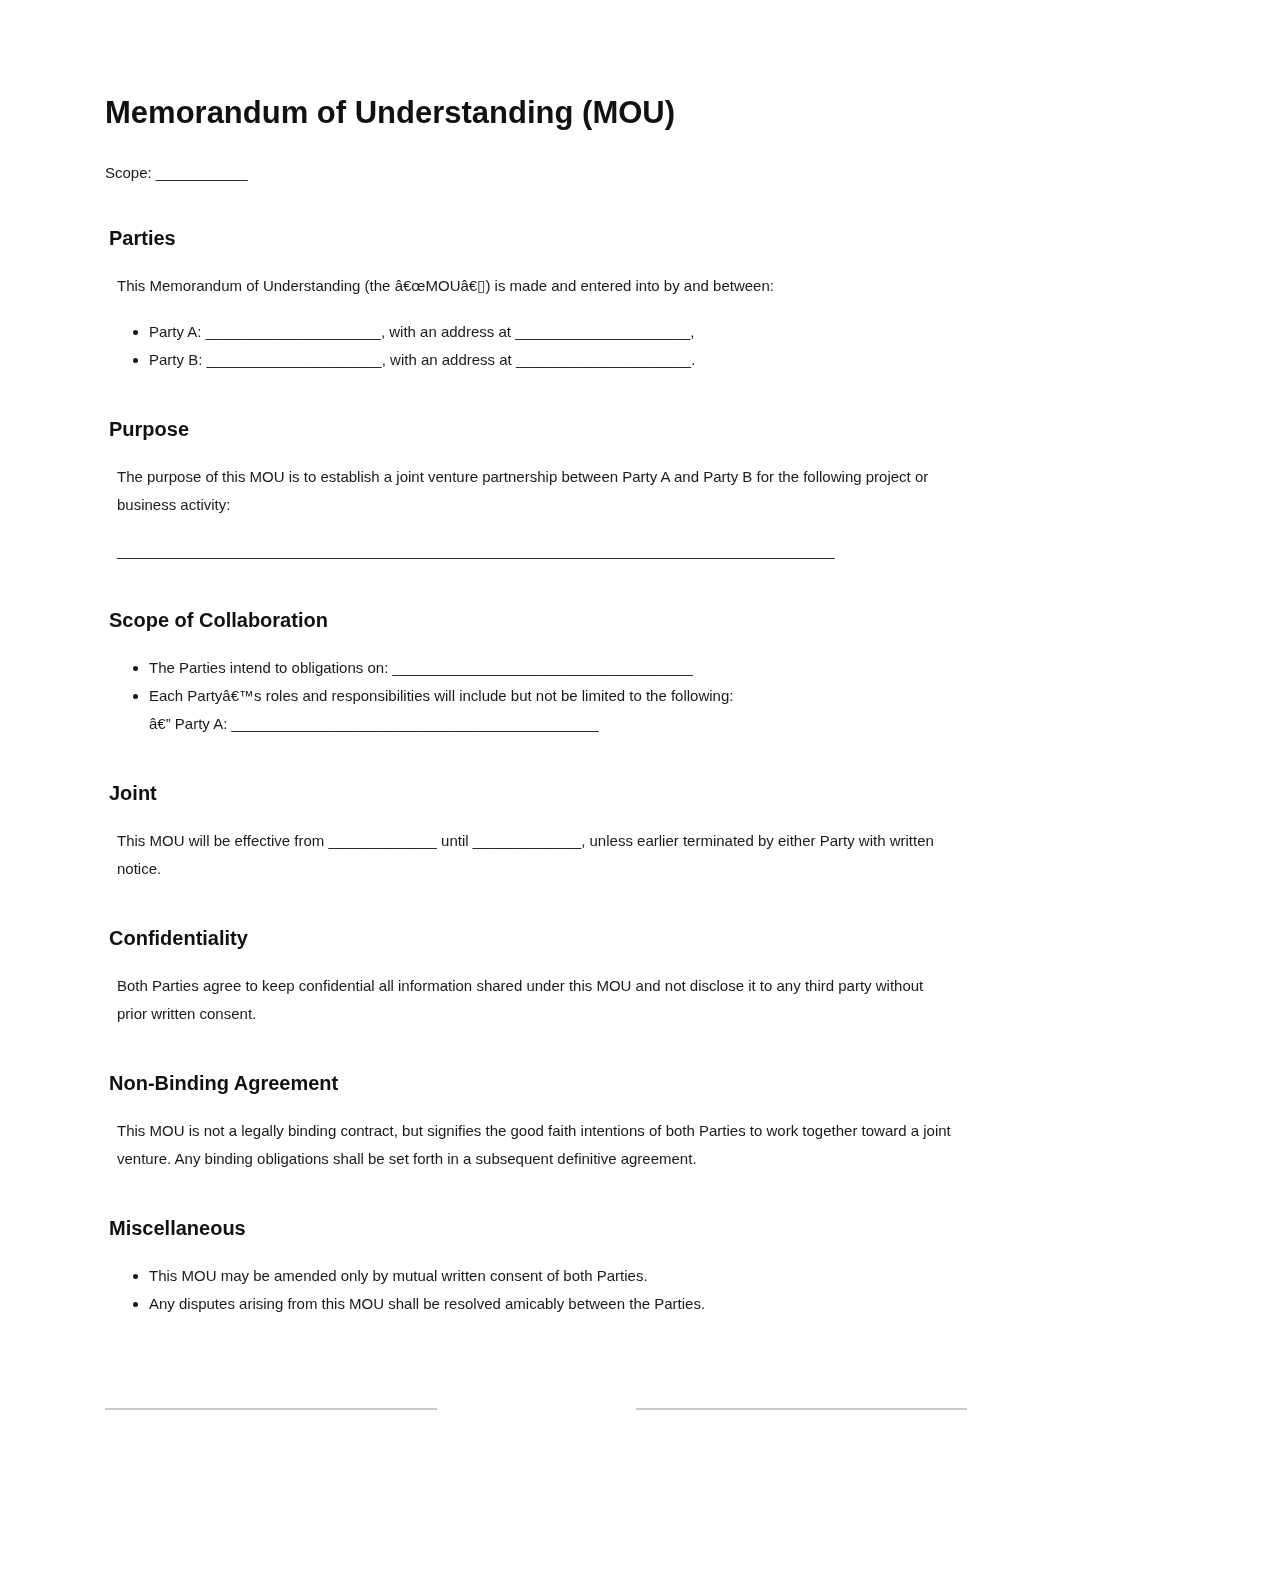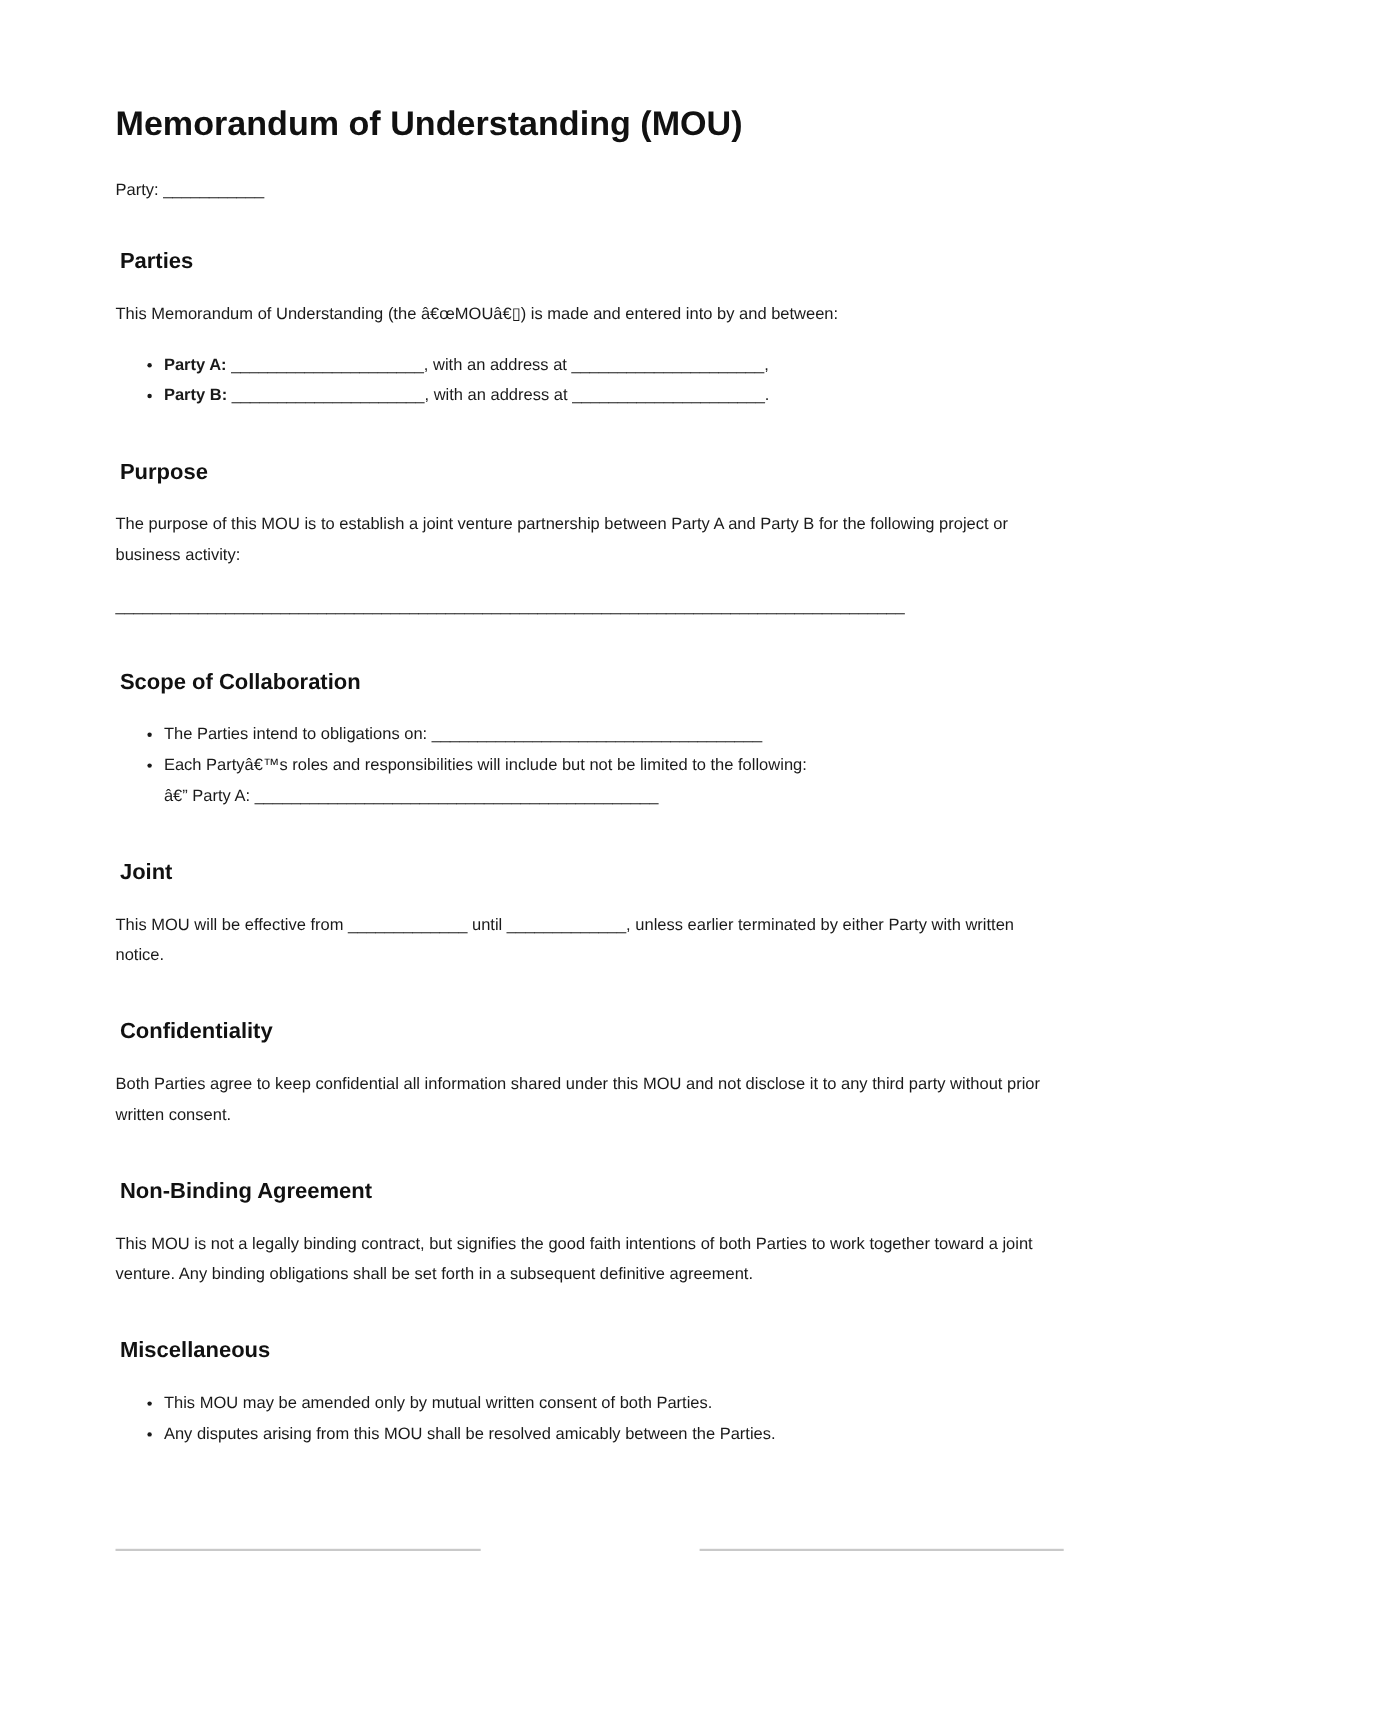--- a/index.html
+++ b/index.html
@@ -33,54 +33,54 @@
     line-height: 21px;
   }
   h2.section-heading {
     margin: 42px 0 20px 4px;
     font-size: 20px;
     line-height: 27px;
     font-weight: 700;
     color: #111111;
   }
   p.body-text {
-    margin: 18px 0;
+    margin: 18px 12px;
     font-size: 15px;
     line-height: 28px;
   }
   ul.doc-list {
     margin: 18px 0;
     padding: 0 0 0 44px;
     font-size: 15px;
     line-height: 28px;
   }
   ul.doc-list li { margin: 0; padding: 0; }
   .sub-line { font-size: 15px; line-height: 28px; }
-  b.inline-label { font-weight: 700; }
+  b.inline-label { font-weight: 400; }
   .signature-row {
     margin-top: 90px;
     display: flex;
     gap: 199px;
   }
   .signature-line {
     width: 351px;
     height: 0;
     border-top: 2px solid #c9c9c9;
   }
 </style>
 </head>
 <body>
 
 <div class="page">
 
   <h1 class="doc-title">
     <span class="title-line">Memorandum of Understanding (MOU)</span>
   </h1>
 
-  <p class="date-line">Party: ___________</p>
+  <p class="date-line">Scope: ___________</p>
 
   <h2 class="section-heading">Parties</h2>
   <p class="body-text">This Memorandum of Understanding (the â€œMOUâ€▯) is made and entered into by and between:</p>
   <ul class="doc-list">
     <li><b class="inline-label">Party A:</b><span> _____________________, with an address at _____________________,</span></li>
     <li><b class="inline-label">Party B:</b><span> _____________________, with an address at _____________________.</span></li>
   </ul>
 
   <h2 class="section-heading">Purpose</h2>
   <p class="body-text">The purpose of this MOU is to establish a joint venture partnership between Party A and Party B for the following project or business activity:</p>

